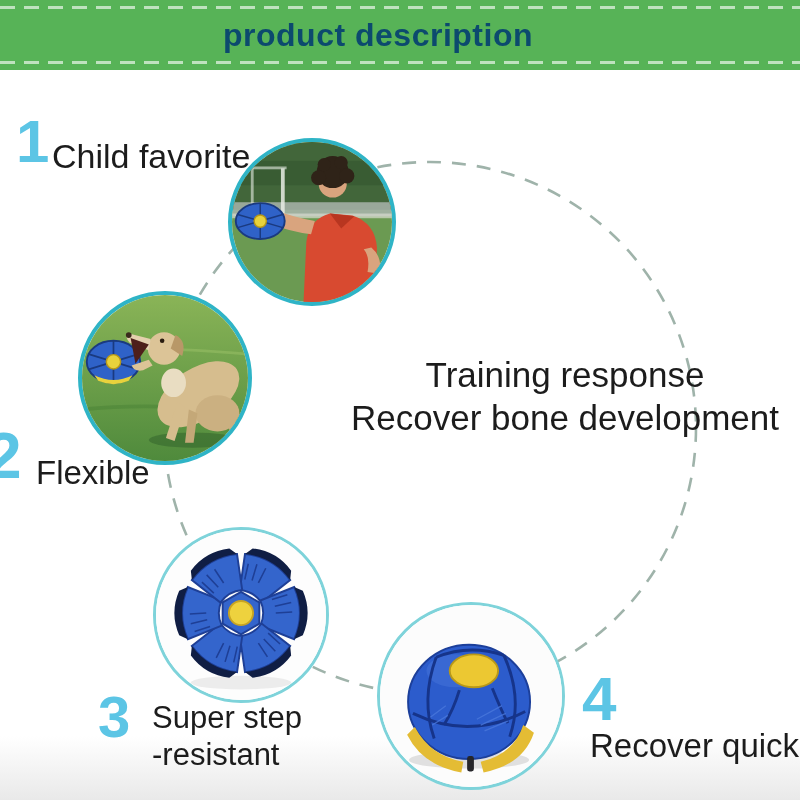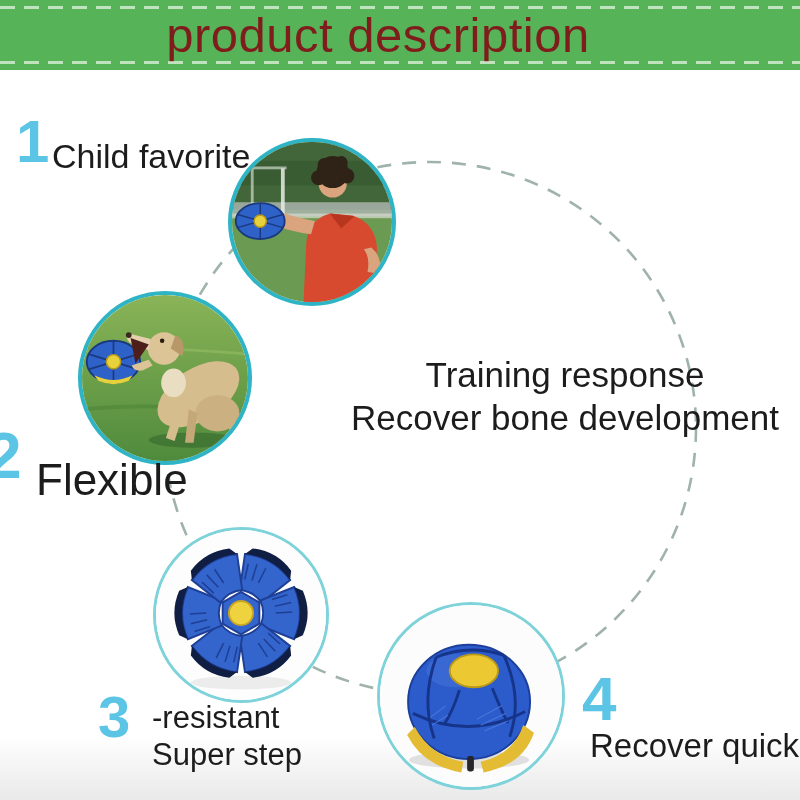--- a/index.html
+++ b/index.html
@@ -14,21 +14,21 @@
     background:#57b357;display:flex;align-items:center;justify-content:center;
   }
   .banner .dash-line{
     position:absolute;left:0;width:100%;height:3px;
     background:repeating-linear-gradient(90deg,
       rgba(255,255,255,.62) 0 15px, rgba(255,255,255,0) 15px 24px);
   }
   .banner .dash-top{top:6px;}
   .banner .dash-bottom{bottom:6px;}
   .banner-title{
-    font-size:49px;font-weight:400;color:#7f1d1d;letter-spacing:.5px;
+    font-size:32px;font-weight:700;color:#0c4a6e;letter-spacing:.5px;
     transform:translateX(-22px);line-height:1;
   }
   
   .big-ring{position:absolute;left:0;top:0;z-index:1;}
   
   .bubble{
     position:absolute;border-radius:50%;overflow:hidden;z-index:2;
     box-sizing:border-box;background:#fff;
   }
   .bubble svg{display:block;width:100%;height:100%;}
@@ -39,21 +39,21 @@
   
   .num{
     position:absolute;z-index:3;color:#5cc5e5;font-weight:700;line-height:1;
   }
   .feature-label{
     position:absolute;z-index:3;color:#1c1c1c;line-height:1.18;white-space:nowrap;
   }
   .num-1{left:16px;top:112px;font-size:60px;}
   .label-1{left:52px;top:136px;font-size:34px;text-align:right;}
   .num-2{left:-14px;top:424px;font-size:64px;}
-  .label-2{left:36px;top:454px;font-size:44px;}
+  .label-2{left:36px;top:454px;font-size:33px;}
   .num-3{left:98px;top:688px;font-size:58px;}
   .label-3{left:152px;top:700px;font-size:31px;}
   .num-4{left:582px;top:668px;font-size:62px;}
   .label-4{left:590px;top:727px;font-size:33px;}
   .center-text{
     position:absolute;left:330px;top:354px;width:470px;z-index:3;
     text-align:center;font-size:35px;color:#1c1c1c;line-height:1.22;
   }
   .center-text .line{display:block;white-space:nowrap;}
 </style>
@@ -203,22 +203,22 @@
   </div>
 
   <div class="num num-1">1</div>
   <div class="feature-label label-1">Child favorite</div>
 
   <div class="num num-2">2</div>
   <div class="feature-label label-2">Flexible</div>
 
   <div class="num num-3">3</div>
   <div class="feature-label label-3">
+    <span class="line" style="display:block">Super step</span>
     <span class="line" style="display:block">-resistant</span>
-    <span class="line" style="display:block">Super step</span>
   </div>
 
   <div class="num num-4">4</div>
   <div class="feature-label label-4">Recover quickly</div>
 
   <div class="center-text">
     <span class="line">Training response</span>
     <span class="line">Recover bone development</span>
   </div>
 

